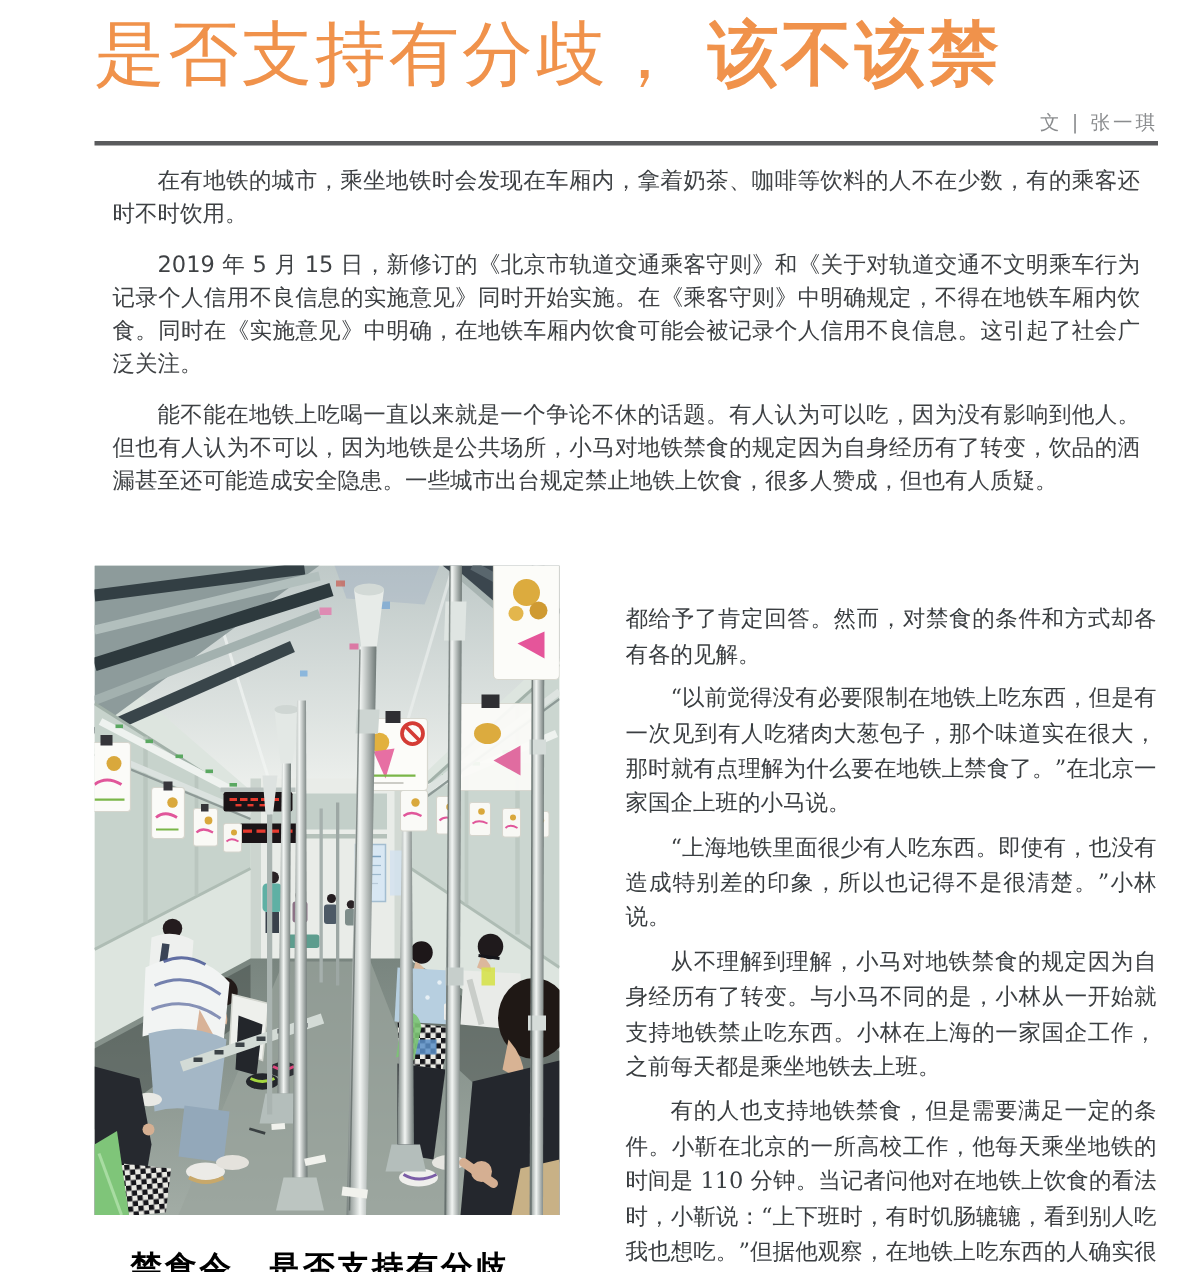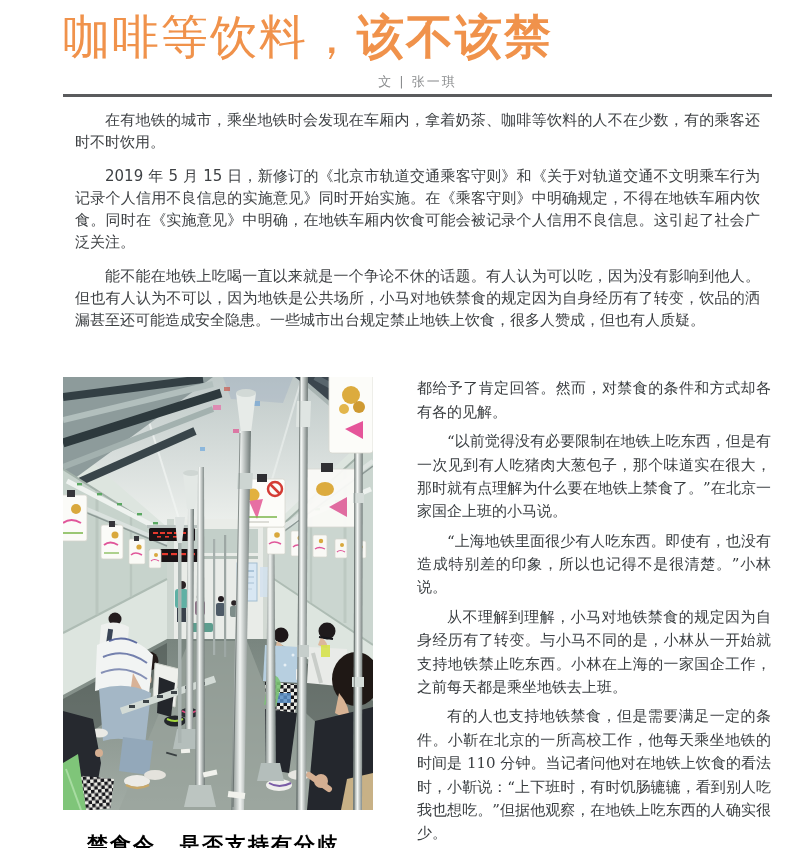--- a/index.html
+++ b/index.html
@@ -1,42 +1,42 @@
 <!DOCTYPE html>
 <html><head>
 <meta charset="utf-8">
 <style>
   html,body{margin:0;padding:0;background:#ffffff;}
   body{width:791px;height:848px;overflow:hidden;font-family:"DejaVu Sans",sans-serif;}
   .page{position:relative;width:791px;height:848px;background:#fff;overflow:hidden;}
   .header{padding:13px 19px 0 63px;}
   .title{margin:0;font-size:47px;line-height:1.02;color:#F0924B;letter-spacing:2px;white-space:nowrap;font-family:"DejaVu Sans",sans-serif;}
   .title .t-light{font-weight:400;}
-  .title .t-bold{font-weight:700;margin-left:0;}
-  .byline{margin-top:12px;text-align:center;font-size:13px;color:#8a8c8e;letter-spacing:2px;}
+  .title .t-bold{font-weight:700;margin-left:17px;}
+  .byline{margin-top:12px;text-align:right;font-size:13px;color:#8a8c8e;letter-spacing:2px;}
   .rule{height:3px;background:#5a5b5d;margin-top:3px;}
   .intro{margin:12px 19px 0 63px;}
   .intro p{margin:12px;font-size:15px;line-height:1.47;color:#3e4144;text-indent:2em;text-align:justify;font-family:"DejaVu Sans",sans-serif;}
   .main{display:flex;margin:46px 19px 0 63px;}
   .col-left{width:310px;flex:0 0 auto;margin-right:44px;}
   .photo{margin:0;width:310px;height:433px;line-height:0;}
   .section-heading{margin:21px 0 0 24px;font-size:21px;font-weight:600;color:#000000;letter-spacing:2px;font-family:"DejaVu Sans",sans-serif;}
   .col-left .cont-p{margin:21px 0 0 0;font-family:"DejaVu Serif",serif;font-size:15px;line-height:1.56;color:#3a3e41;text-indent:2em;text-align:justify;}
   .col-right{width:354px;flex:0 0 auto;}
   .col-right p{margin:0 0 6px 0;font-family:"DejaVu Serif",serif;font-size:15px;line-height:1.56;color:#3a3e41;text-indent:2em;text-align:justify;}
-  .col-right p.cont{text-indent:0;}
+  .col-right p.cont{text-indent:0;margin-top:24px;}
 </style>
 </head>
 <body>
 
 <div class="page">
 
   <header class="header">
     <h1 class="title">
-      <span class="t-light">咖啡等饮料，</span><span class="t-bold">该不该禁</span>
+      <span class="t-light">是否支持有分歧，</span><span class="t-bold">该不该禁</span>
     </h1>
     <div class="byline">文 | 张一琪</div>
     <div class="rule"></div>
   </header>
 
   <section class="intro">
     <p>在有地铁的城市，乘坐地铁时会发现在车厢内，拿着奶茶、咖啡等饮料的人不在少数，有的乘客还时不时饮用。</p>
     <p>2019 年 5 月 15 日，新修订的《北京市轨道交通乘客守则》和《关于对轨道交通不文明乘车行为记录个人信用不良信息的实施意见》同时开始实施。在《乘客守则》中明确规定，不得在地铁车厢内饮食。同时在《实施意见》中明确，在地铁车厢内饮食可能会被记录个人信用不良信息。这引起了社会广泛关注。</p>
     <p>能不能在地铁上吃喝一直以来就是一个争论不休的话题。有人认为可以吃，因为没有影响到他人。但也有人认为不可以，因为地铁是公共场所，小马对地铁禁食的规定因为自身经历有了转变，饮品的洒漏甚至还可能造成安全隐患。一些城市出台规定禁止地铁上饮食，很多人赞成，但也有人质疑。</p>
   </section>

